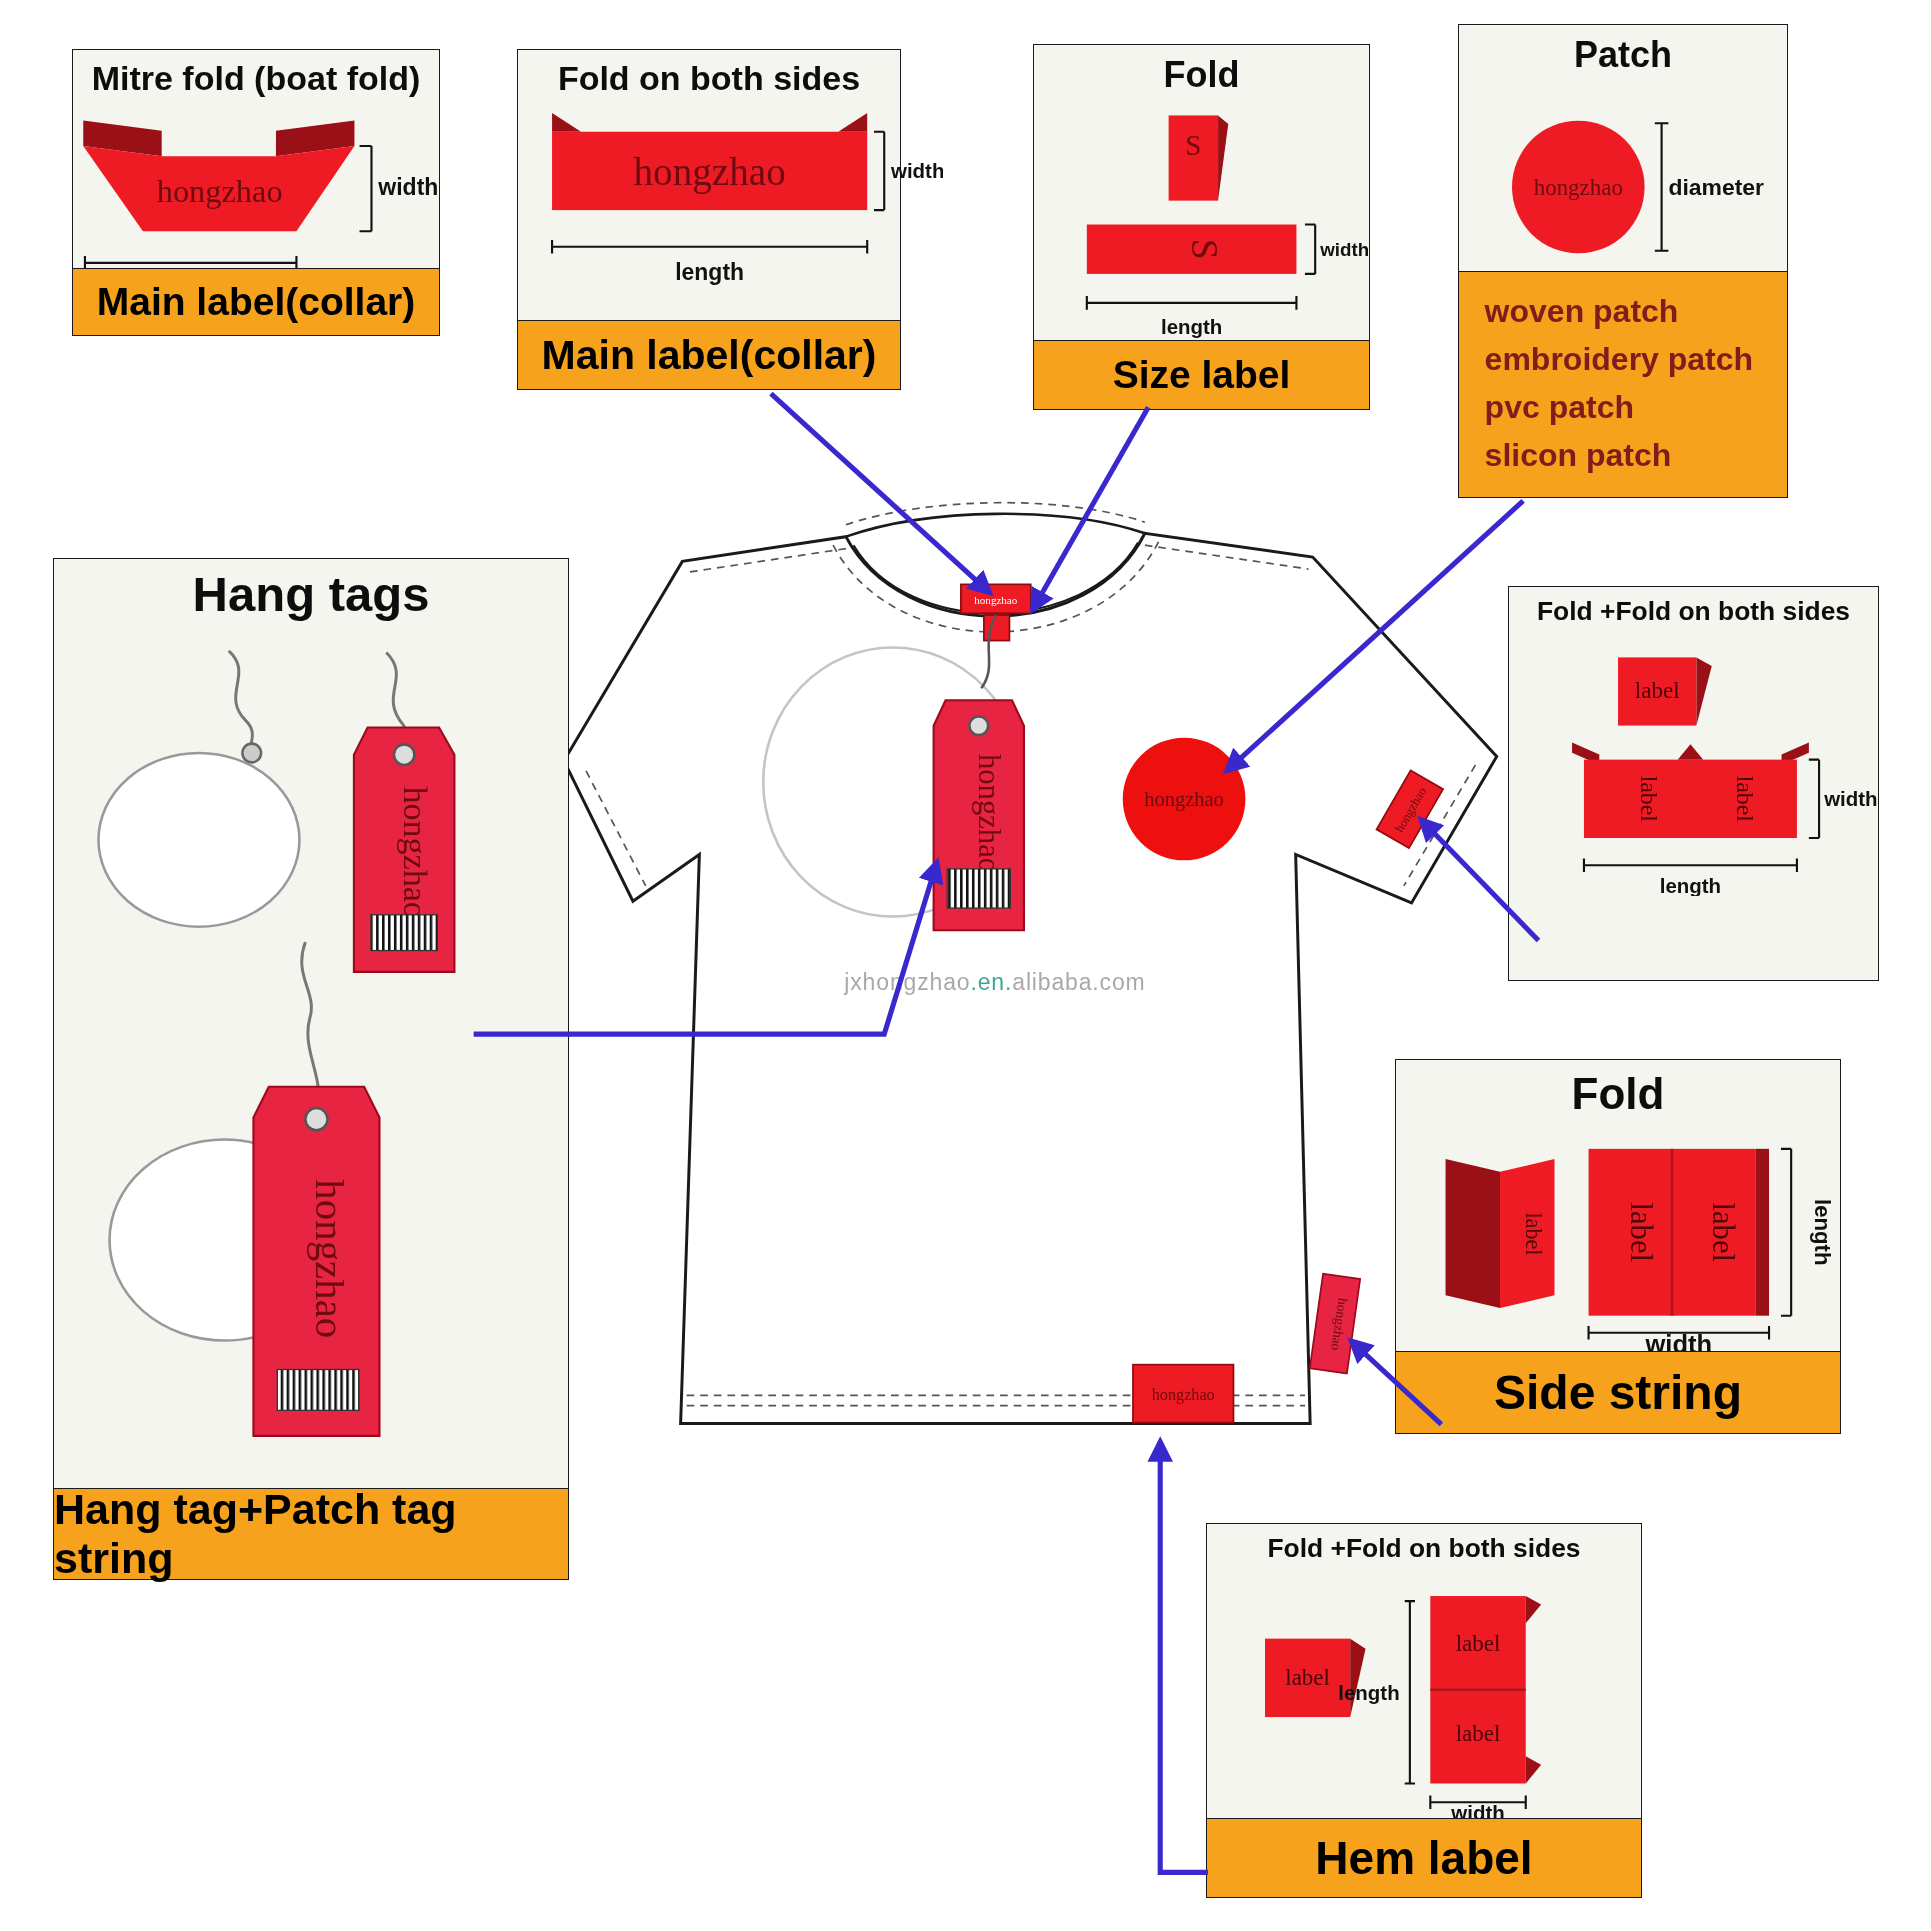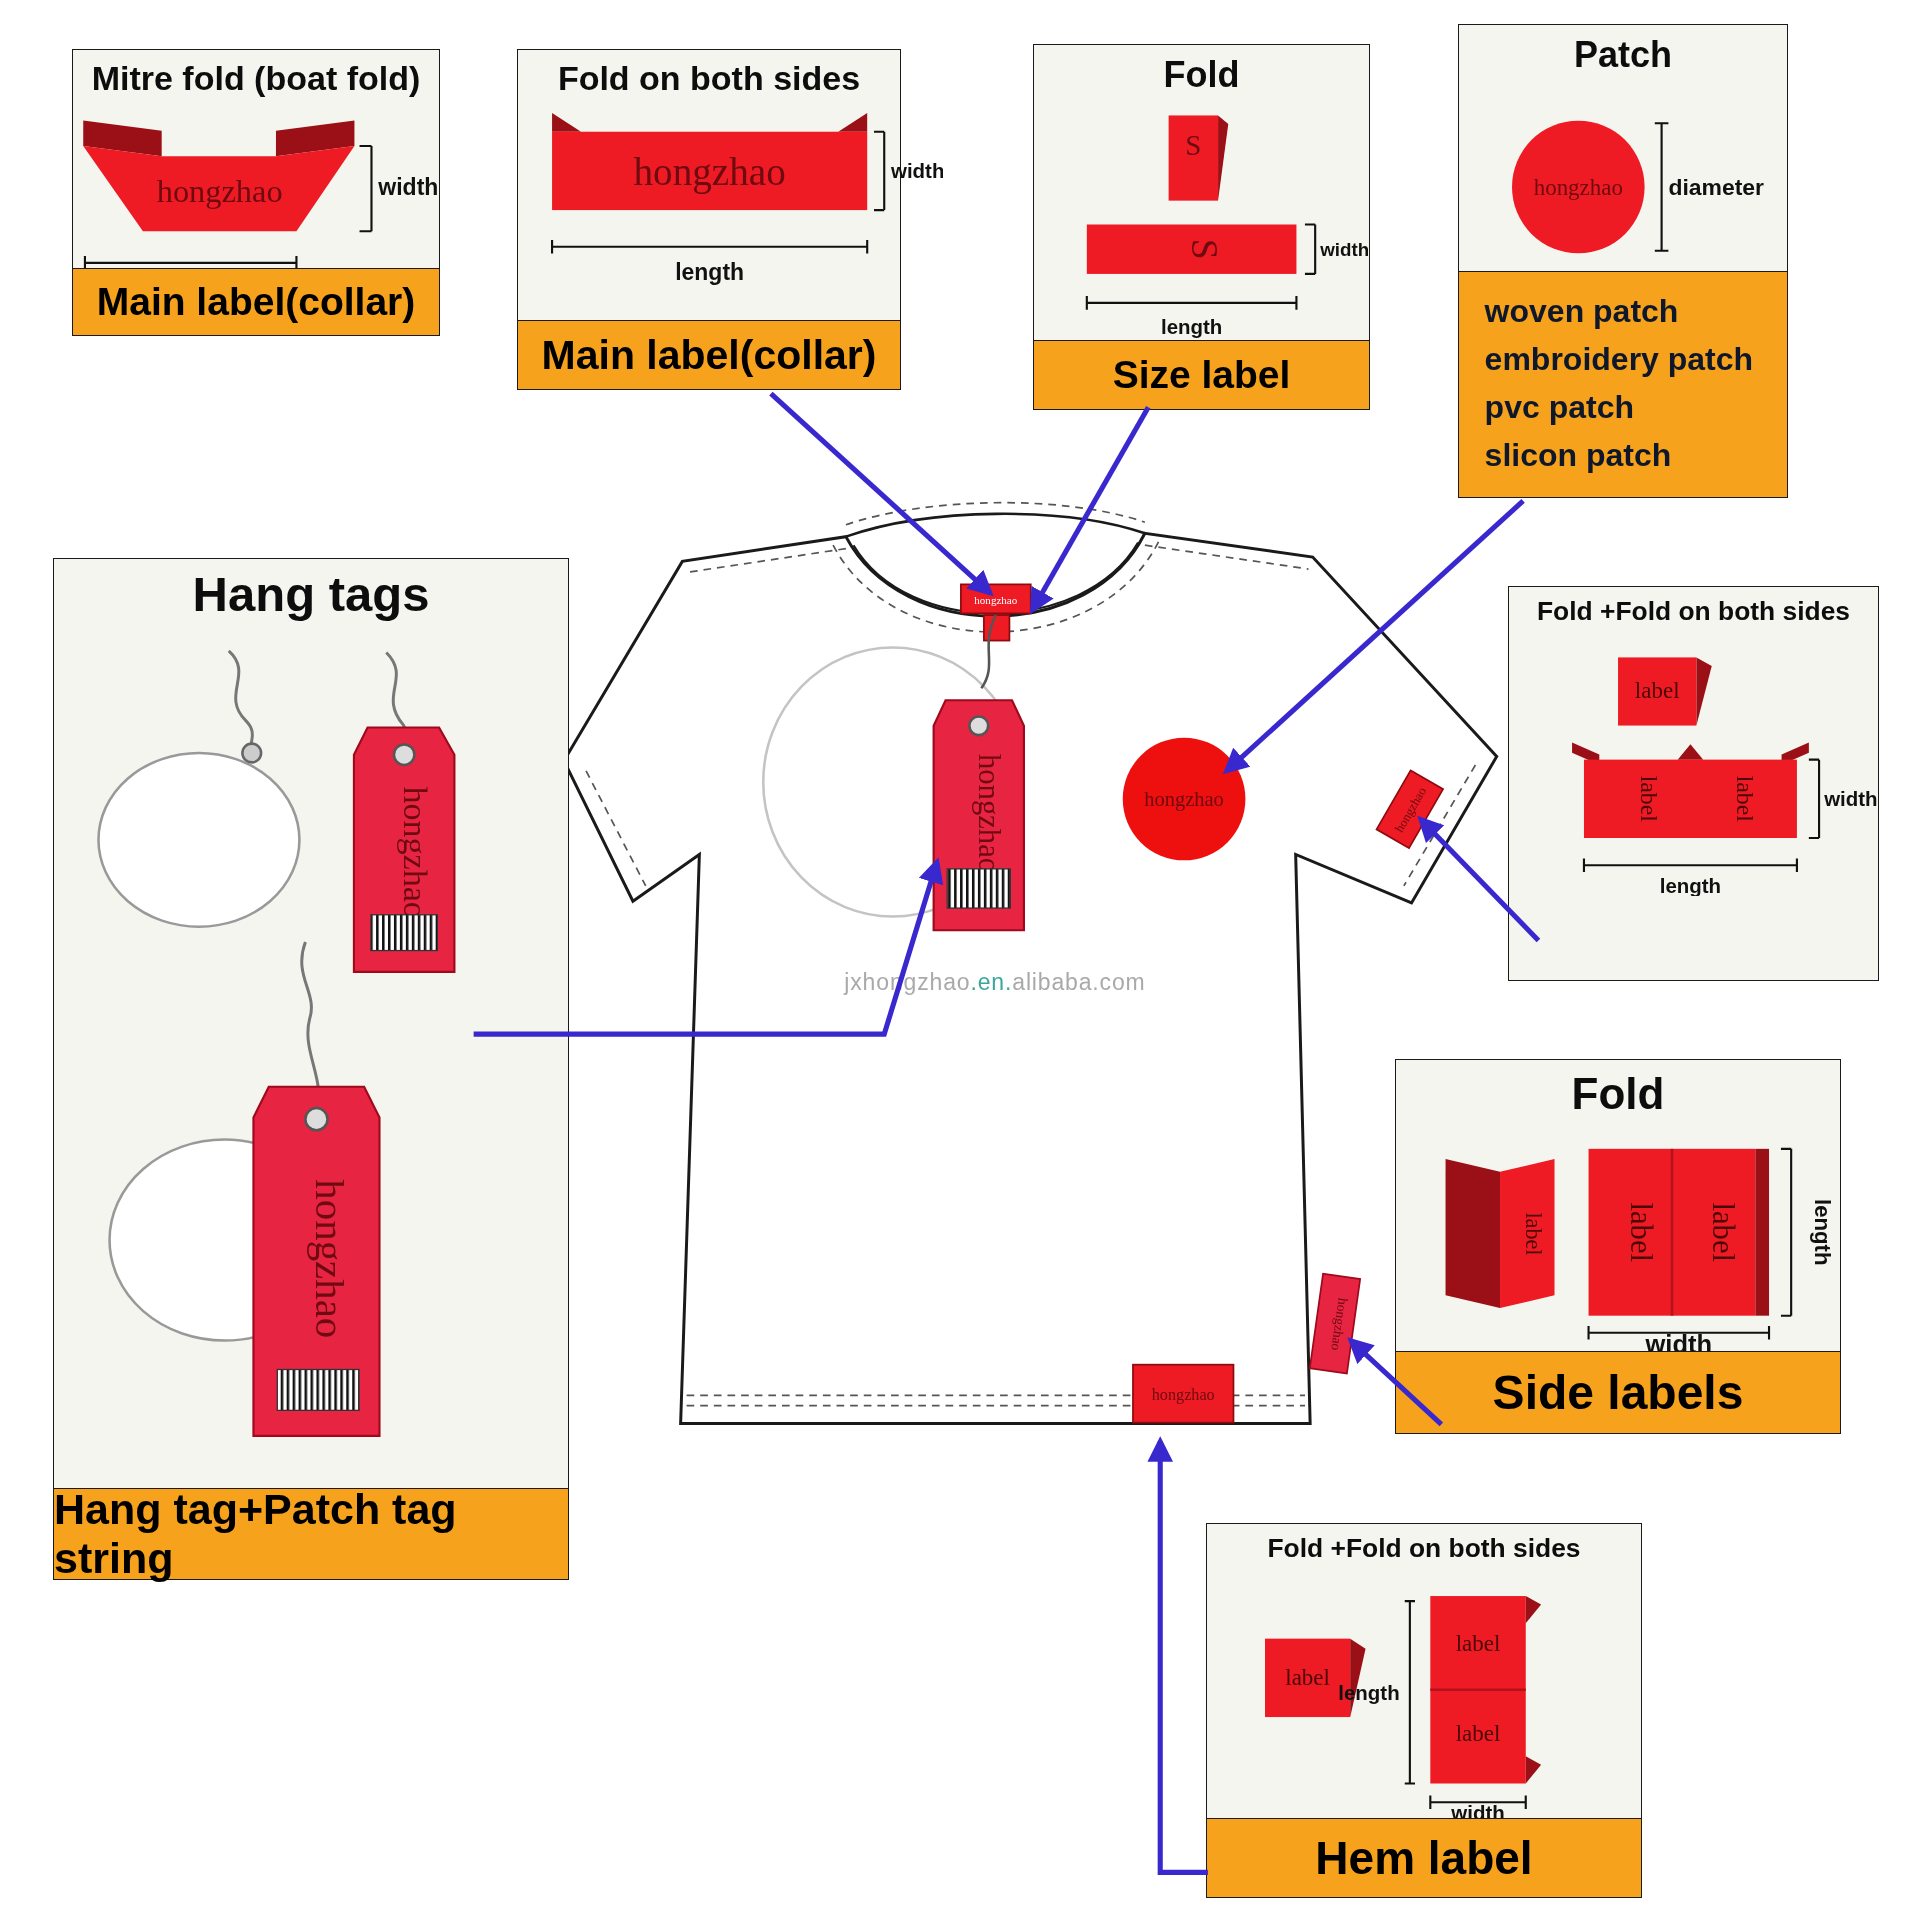--- a/index.html
+++ b/index.html
@@ -3,21 +3,21 @@
 <meta charset="utf-8">
 <style>
   html,body{margin:0;padding:0;background:#ffffff;font-family:"Liberation Sans",sans-serif;}
   #canvas{position:relative;width:1932px;height:1932px;background:#ffffff;overflow:hidden;}
   .layer{position:absolute;left:0;top:0;width:1932px;height:1932px;}
   .box{position:absolute;background:#f4f5ee;border:1.7px solid #1a1a1a;box-sizing:border-box;}
   .box-title{position:absolute;top:8.5px;left:0;right:0;text-align:center;font-weight:bold;color:#0d0d0d;}
   .footer{position:absolute;left:0;right:0;bottom:0;background:#f6a21d;border-top:1.7px solid #1a1a1a;display:flex;align-items:center;justify-content:center;font-weight:bold;color:#000;}
   .diagram{position:absolute;left:0;}
   .patch-types{position:absolute;left:0;right:0;bottom:0;background:#f6a21d;border-top:1.7px solid #1a1a1a;padding:15.3px 0 0 25.6px;}
-  .patch-types div{font-size:32px;font-weight:bold;color:#0f172a;line-height:48px;}
+  .patch-types div{font-size:32px;font-weight:bold;color:#7f1d1d;line-height:48px;}
   svg text.meas{font-family:"Liberation Sans",sans-serif;font-weight:bold;fill:#111;}
   svg text.brand{font-family:"Liberation Serif",serif;fill:#6e0a10;}
   svg text.labelword{font-family:"Liberation Serif",serif;fill:#4c0808;}
 </style>
 </head>
 <body>
 
 <div id="canvas">
 
   <svg class="layer" viewBox="0 0 2268 2268">
@@ -222,21 +222,21 @@
       <text class="labelword" x="372" y="126" font-size="36" text-anchor="middle" transform="rotate(90 372 126)">label</text>
       <g stroke="#111" stroke-width="2.5" fill="none">
         <path d="M452,28 h12 M464,28 V224 M452,224 h12"></path>
       </g>
       <text class="meas" x="492" y="126" font-size="26" text-anchor="middle" transform="rotate(90 492 126)">length</text>
       <g stroke="#111" stroke-width="2.5" fill="none">
         <path d="M226,244 H438 M226,236 V252 M438,236 V252"></path>
       </g>
       <text class="meas" x="332" y="268" font-size="30" text-anchor="middle">width</text>
     </svg>
-    <div class="footer" style="height:81px;font-size:48px;">Side labels</div>
+    <div class="footer" style="height:81px;font-size:48px;">Side string</div>
   </div>
 
   <div class="box" style="left:1206px;top:1523px;width:436px;height:375px;">
     <div class="box-title" style="font-size:26.4px;">Fold +Fold on both sides</div>
     <svg class="diagram" style="top:55px;" width="433" height="242" viewBox="0 0 508 284">
       <rect x="68" y="70" width="100" height="92" fill="#ee1b24"></rect>
       <polygon points="168,70 186,82 168,162" fill="#9a1016"></polygon>
       <text class="labelword" x="118" y="124" font-size="27" text-anchor="middle">label</text>
       <g stroke="#111" stroke-width="2.5" fill="none">
         <path d="M232,26 h12 M238,26 V240 M232,240 h12"></path>

